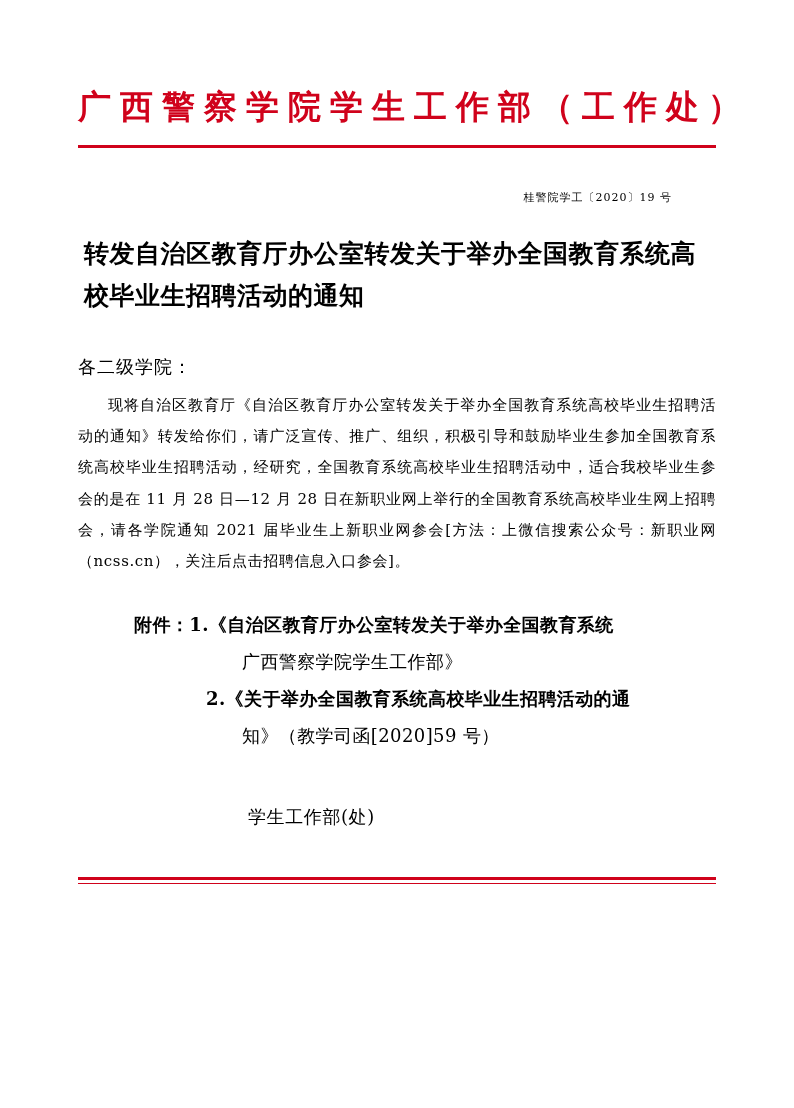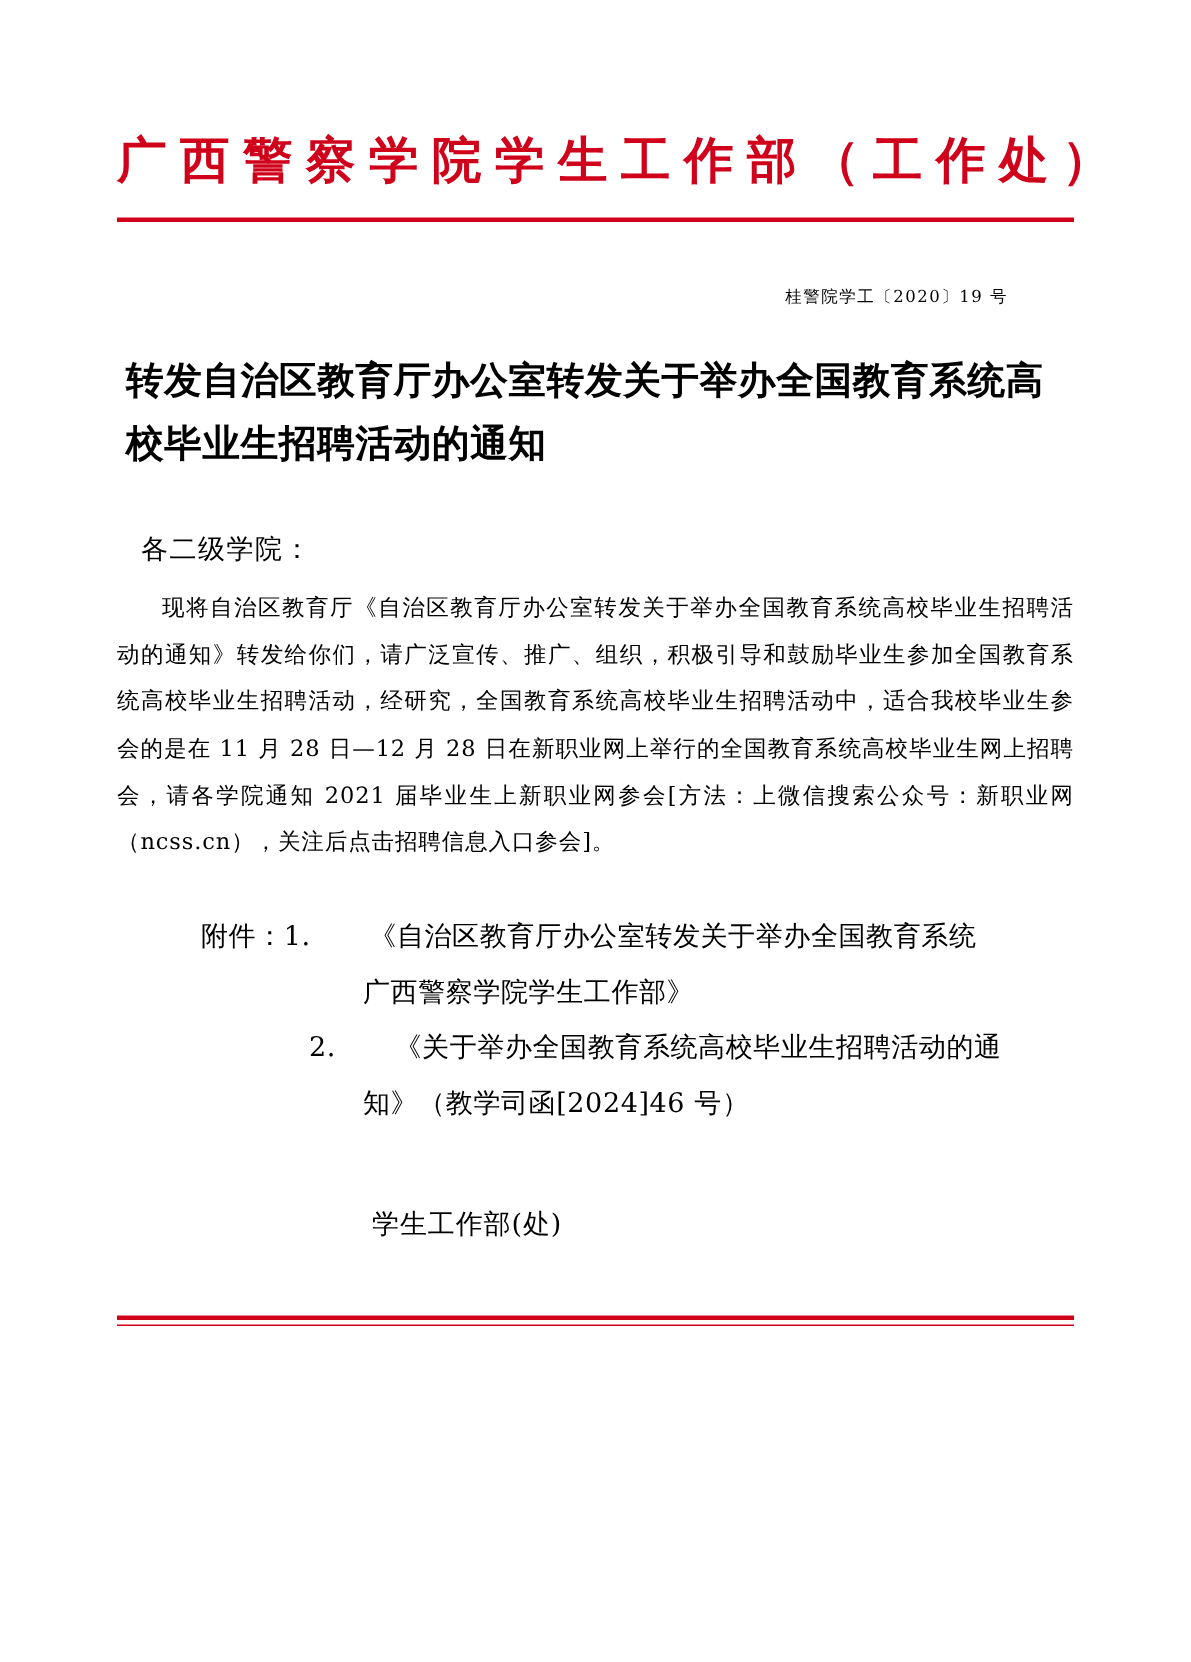--- a/index.html
+++ b/index.html
@@ -63,21 +63,20 @@
     letter-spacing: 0.5px;
     padding: 0 6px;
   }
 
   
   .salutation {
     margin-top: 34px;
     font-size: 18px;
     letter-spacing: 1px;
     line-height: 1.9;
-    margin-left: 16px;
   }
   .body-para {
     margin-top: 6px;
     font-size: 15px;
     line-height: 2.08;
     text-align: justify;
     text-justify: inter-ideograph;
     text-indent: 2em;
     letter-spacing: 0.6px;
   }
@@ -85,31 +84,31 @@
   
   .attachments {
     margin-top: 30px;
     font-size: 18px;
     line-height: 2.05;
     letter-spacing: 0.4px;
   }
   .attach-row {
     display: flex;
     align-items: flex-end;
+    font-weight: bold;
   }
   .attach-row .lead {
     white-space: nowrap;
     padding-left: 56px;
   }
   .attach-row.second .lead {
     padding-left: 128px;
   }
   .attach-text {
     flex: 1;
-    margin-left: 39px;
   }
   .attach-cont {
     padding-left: 164px;
   }
 
   
   .signature {
     margin-top: 44px;
     text-align: left;
     font-size: 18px;
@@ -157,21 +156,21 @@
     <div class="attach-row first">
       <span class="lead"><span>附件：</span><span>1.</span></span>
       <span class="attach-text">《自治区教育厅办公室转发关于举办全国教育系统</span>
     </div>
     <div class="attach-cont">广西警察学院学生工作部》</div>
 
     <div class="attach-row second">
       <span class="lead">2.</span>
       <span class="attach-text">《关于举办全国教育系统高校毕业生招聘活动的通</span>
     </div>
-    <div class="attach-cont">知》（教学司函[2024]46 号）</div>
+    <div class="attach-cont">知》（教学司函[2020]59 号）</div>
   </div>
 
   <div class="signature">
     <div>学生工作部(处)</div>
   </div>
 
   <div class="footer-rules">
     <div class="footer-rule-thick"></div>
     <div class="footer-rule-thin"></div>
   </div>

